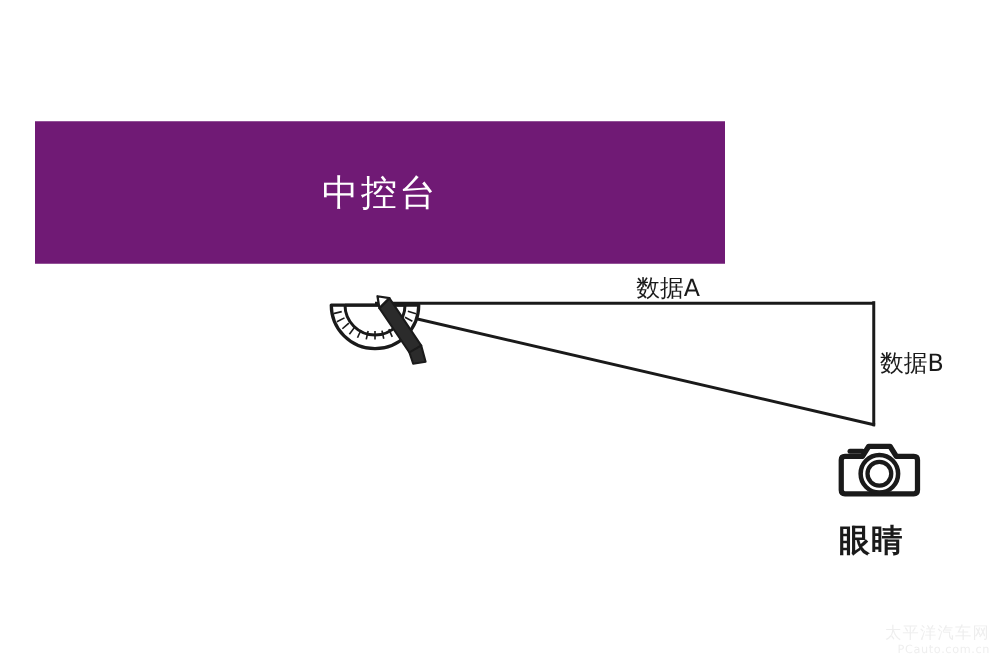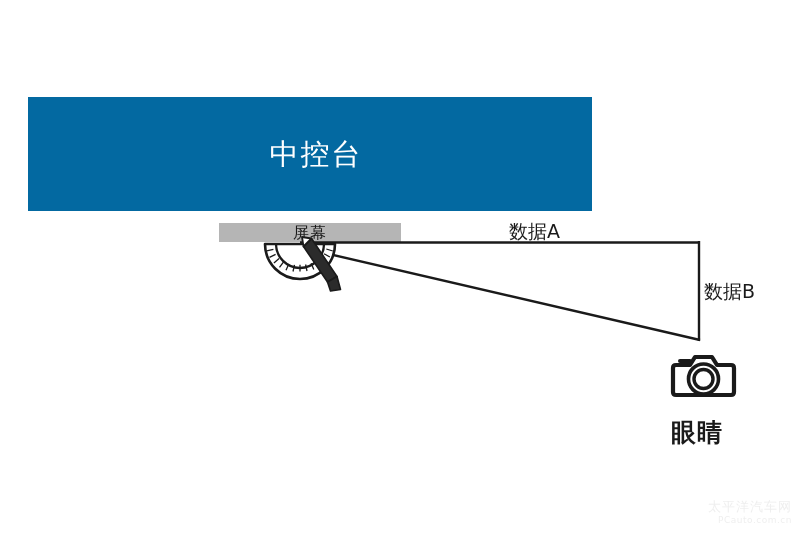--- a/index.html
+++ b/index.html
@@ -19,25 +19,24 @@
     overflow: hidden;
   }
 
   
   #console-block {
     position: absolute;
     left: 28px;
     top: 97px;
     width: 552px;
     height: 114px;
-    background: #0369a1;
+    background: #701a75;
     display: flex;
     align-items: center;
     justify-content: center;
-    padding-left: 12px;
   }
   #console-label {
     color: #ffffff;
     font-size: 29px;
     letter-spacing: 2px;
     line-height: 1;
     font-weight: 400;
   }
 
   
@@ -113,23 +112,20 @@
 </style>
 </head>
 <body>
 
 <div id="stage">
 
   <div id="console-block">
     <span id="console-label">中控台</span>
   </div>
 
-  <div id="screen-bar">
-    <span id="screen-label">屏幕</span>
-  </div>
 
   <svg id="vector-layer" viewBox="0 0 800 533">
 
     <line x1="300" y1="242.5" x2="700" y2="242.5" stroke="#1a1a1a" stroke-width="2.4"></line>
 
     <line x1="699" y1="241" x2="699" y2="341" stroke="#1a1a1a" stroke-width="2.4"></line>
 
     <line x1="303" y1="248" x2="700" y2="340" stroke="#1a1a1a" stroke-width="2.4"></line>
 
     <g>

